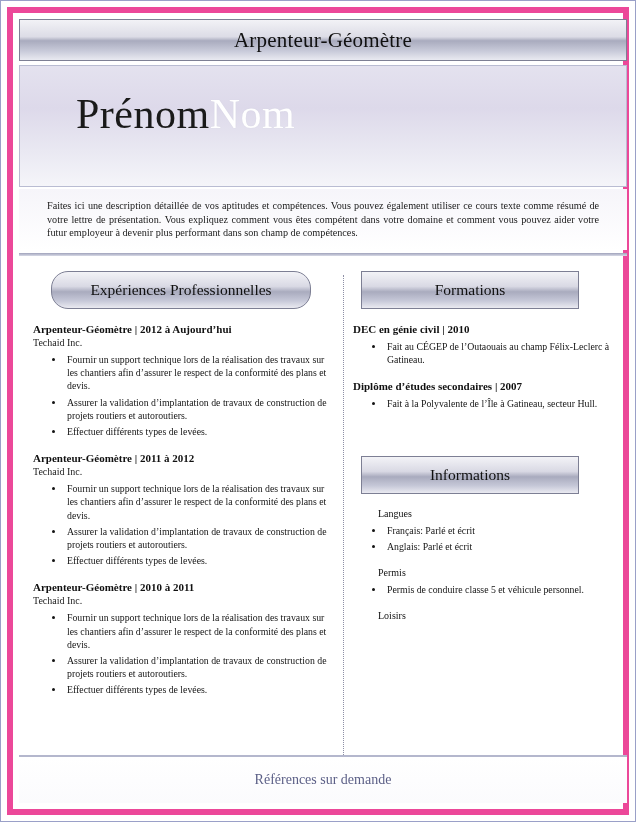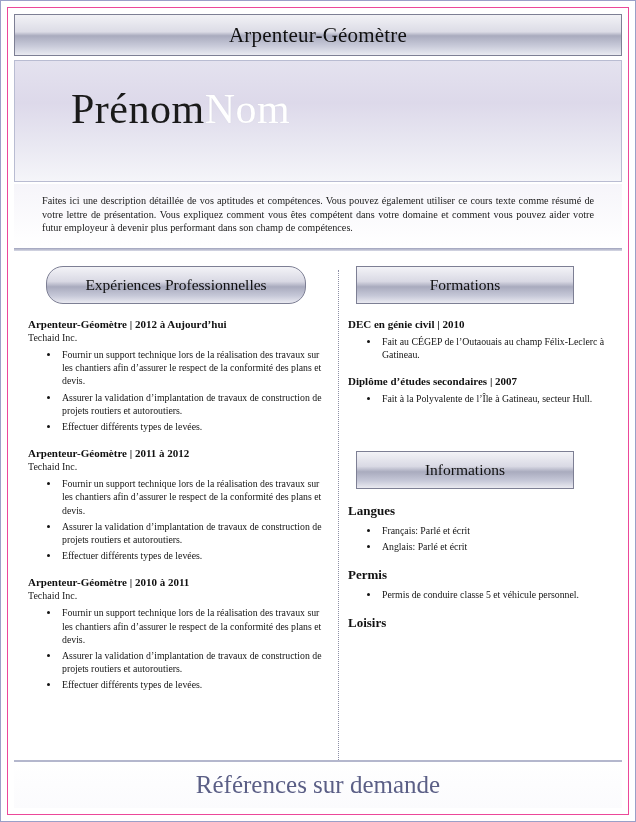--- a/index.html
+++ b/index.html
@@ -21,21 +21,21 @@
     border: 1px solid #9aa0c8;
     background: #ffffff;
   }
   .inner {
     position: absolute;
     left: 6px;
     top: 6px;
     width: 622px;
     height: 808px;
     box-sizing: border-box;
-    border: 1px solid #ec4899;
+    border: 6px solid #ec4899;
     background: #ffffff;
   }
 
   
   .title-bar {
     position: absolute;
     left: 6px;
     top: 6px;
     width: 608px;
     height: 42px;
@@ -169,42 +169,43 @@
   }
   ul.bullets li {
     font-size: 9.8px;
     line-height: 13.2px;
     color: #141414;
     margin-bottom: 3px;
     padding-left: 2px;
   }
 
   .subhead {
-    font-size: 13px;
-    font-weight: bold;
+    font-size: 10px;
+    font-weight: normal;
     color: #111111;
     margin-top: 14px;
+    margin-left: 25px;
   }
 
   
   .footer {
     position: absolute;
     left: 6px;
     bottom: 6px;
     width: 608px;
     height: 48px;
     box-sizing: border-box;
     border-top: 2px solid #b4b7cd;
     display: flex;
     align-items: center;
     justify-content: center;
     background: linear-gradient(to bottom, #ffffff, #fbfbfd);
   }
   .footer-text {
-    font-size: 25px;
+    font-size: 14px;
     color: #5b5f86;
   }
 </style>
 </head>
 <body>
 
 <div class="page">
   <div class="inner">
 
     <div class="title-bar">

